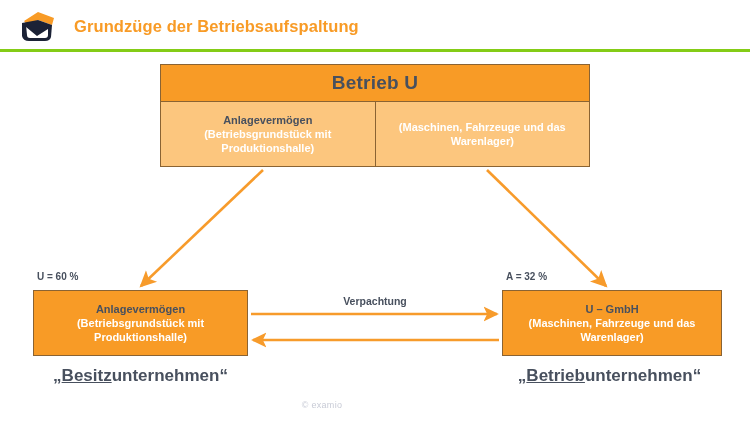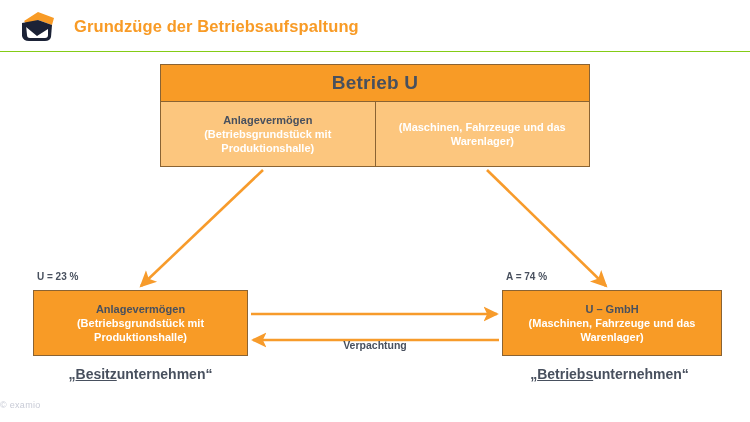--- a/index.html
+++ b/index.html
@@ -14,21 +14,21 @@
     overflow: hidden;
     position: relative;
   }
 
   
   .header {
     position: absolute;
     left: 0; top: 0;
     width: 750px;
     height: 52px;
-    border-bottom: 1px solid #84cc16;
+    border-bottom: 3px solid #84cc16;
     box-sizing: border-box;
     display: flex;
     align-items: center;
   }
   .logo {
     position: absolute;
     left: 18px;
     top: 10px;
     width: 42px;
     height: 34px;
@@ -169,43 +169,42 @@
   .pct-left { left: 37px; top: 219px; }
   .pct-right { left: 506px; top: 219px; }
 
   .arrow-label {
     position: absolute;
     font-size: 10.5px;
     font-weight: bold;
     color: #48505e;
     white-space: nowrap;
     text-align: center;
-    margin-top: 44px;
   }
   .label-verpachtung { left: 260px; top: 243px; width: 230px; }
   .label-pacht { left: 260px; top: 294px; width: 230px; }
 
   .caption {
     position: absolute;
-    font-size: 14px;
+    font-size: 17px;
     font-weight: bold;
     color: #48505e;
     white-space: nowrap;
     text-align: center;
   }
   .caption-left { left: 33px; top: 314px; width: 215px; }
   .caption-right { left: 502px; top: 314px; width: 215px; }
   .caption u { text-decoration: underline; }
 
   .footer {
     position: absolute;
     left: 0;
     top: 348px;
     width: 644px;
-    text-align: left;
+    text-align: center;
     font-size: 9px;
     color: #c8cbd6;
     letter-spacing: 0.3px;
   }
 </style>
 </head>
 <body>
 
 <div class="header">
   <span class="logo">
@@ -243,30 +242,30 @@
       <div class="top-cell left-cell">
         <span class="cell-head">Anlagevermögen</span>
         <span class="cell-sub">(Betriebsgrundstück mit Produktionshalle)</span>
       </div>
       <div class="top-cell">
         <span class="cell-sub">(Maschinen, Fahrzeuge und das Warenlager)</span>
       </div>
     </div>
   </div>
 
-  <div class="pct-label pct-left">U = 23 %</div>
+  <div class="pct-label pct-left">U = 60 %</div>
   <div class="box box-bottom box-left">
     <span class="bb-head">Anlagevermögen</span>
     <span class="bb-sub">(Betriebsgrundstück mit Produktionshalle)</span>
   </div>
   <div class="caption caption-left">„<u>Besitz</u><span>unternehmen</span>“</div>
 
-  <div class="pct-label pct-right">A = 74 %</div>
+  <div class="pct-label pct-right">A = 32 %</div>
   <div class="box box-bottom box-right">
     <span class="bb-head">U – GmbH</span>
     <span class="bb-sub">(Maschinen, Fahrzeuge und das Warenlager)</span>
   </div>
-  <div class="caption caption-right">„<u>Betriebs</u><span>unternehmen</span>“</div>
+  <div class="caption caption-right">„<u>Betrieb</u><span>unternehmen</span>“</div>
 
   <div class="arrow-label label-verpachtung">Verpachtung</div>
 
   <div class="footer">© examio</div>
 </div>
 
 </body></html>

